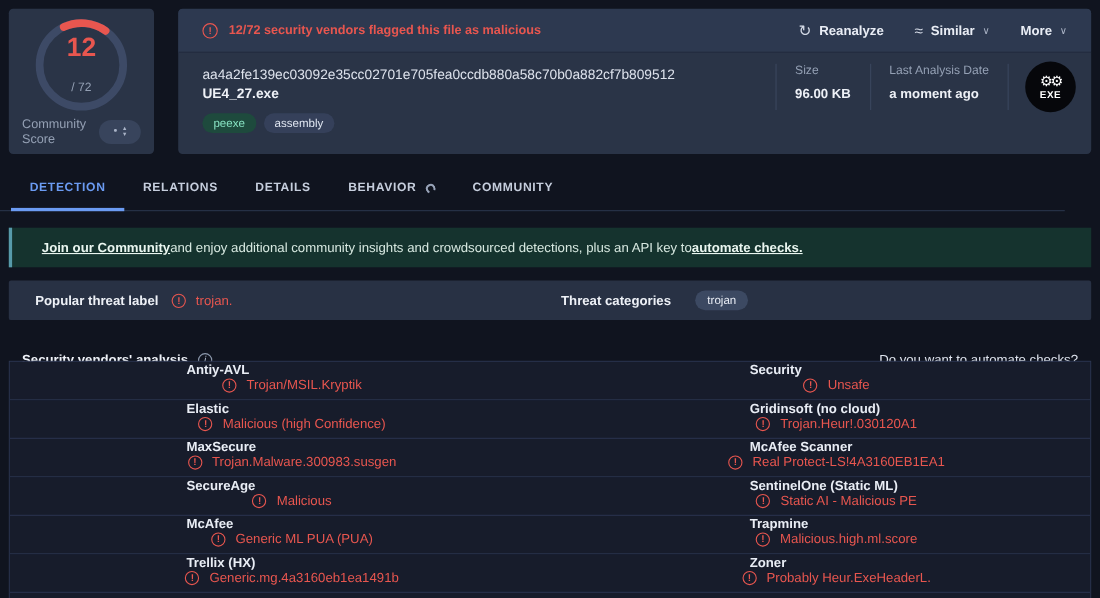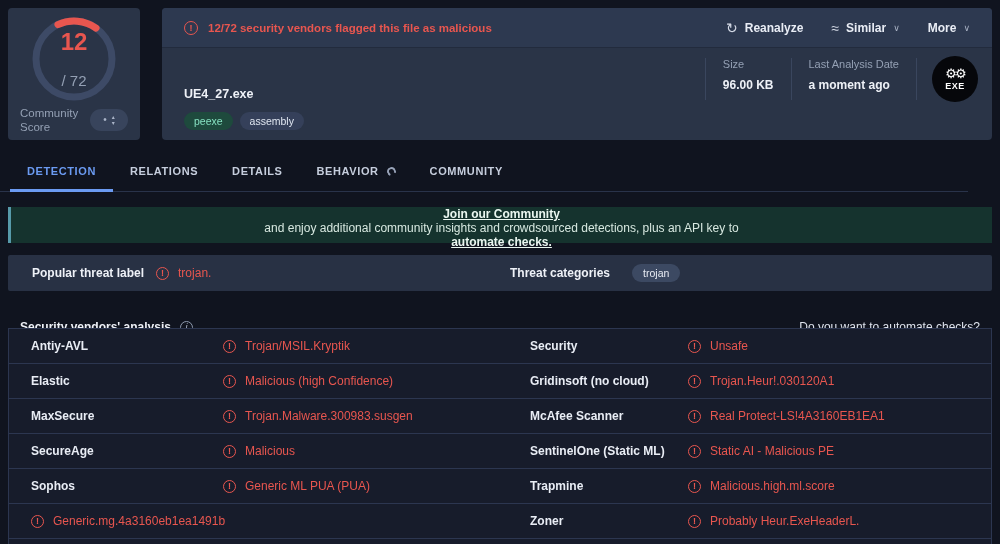--- a/index.html
+++ b/index.html
@@ -11,42 +11,42 @@
   *{box-sizing:border-box;}
   html,body{margin:0;padding:0;}
   body{width:1000px;height:544px;background:var(--page-bg);position:relative;overflow:hidden;
        font-family:"Liberation Sans",sans-serif;color:#e7ebf3;}
 
   
   .score-card{position:absolute;left:8px;top:8px;width:132px;height:132px;background:var(--card-bg);border-radius:4px;}
   .ring-wrap{position:relative;width:88px;height:88px;margin:7px auto 0;}
   .ring-text{position:absolute;inset:0;display:flex;flex-direction:column;align-items:center;justify-content:center;}
   .score-num{color:var(--red);font-size:24px;font-weight:bold;line-height:24px;}
-  .score-total{color:var(--muted);font-size:15px;margin-top:18px;}
+  .score-total{color:var(--muted);font-size:11px;margin-top:18px;}
   .score-bottom{display:flex;align-items:center;padding:3px 12px 0 12px;gap:9px;}
   .score-label{flex:1;text-align:left;color:var(--muted);font-size:11.5px;line-height:14px;}
   .vote-pill{width:38px;height:22px;background:#38445c;border-radius:11px;display:flex;align-items:center;justify-content:center;gap:5px;cursor:pointer;}
   .vote-dot{color:#aab4c8;font-size:10px;line-height:10px;}
   .vote-arrows{display:flex;flex-direction:column;line-height:6px;}
   .vote-arrows span{font-size:6px;color:#aab4c8;}
 
   
   .header-card{position:absolute;left:162px;top:8px;width:830px;height:132px;background:var(--card-bg);border-radius:4px;overflow:hidden;}
   .alert-strip{height:40px;background:var(--alert-strip-bg);display:flex;align-items:center;padding:0 22px;border-bottom:1px solid #222b3d;}
   .alert-ic{width:14px;height:14px;border:1.3px solid var(--red);border-radius:50%;color:var(--red);
             font-size:9px;font-weight:bold;display:inline-flex;align-items:center;justify-content:center;flex:none;}
   .alert-text{color:var(--red);font-weight:bold;font-size:11.5px;margin-left:10px;}
   .strip-actions{margin-left:auto;display:flex;align-items:center;gap:28px;font-size:12px;color:#e9edf5;font-weight:bold;}
   .action{display:flex;align-items:center;gap:7px;cursor:pointer;}
   .action .ic{font-size:14px;color:#d4dae6;font-weight:normal;}
   .chev{font-size:9px;color:#aab3c5;font-weight:normal;}
 
   .file-section{position:relative;padding:13px 22px;}
   .hash{font-size:12.5px;color:#dde2ec;}
-  .fname{font-size:12.5px;font-weight:bold;margin-top:26px;color:#eef1f7;}
+  .fname{font-size:12.5px;font-weight:bold;margin-top:3px;color:#eef1f7;}
   .tags{margin-top:11px;display:flex;gap:7px;}
   .tag{font-size:10.5px;padding:3px 10px;border-radius:10px;cursor:pointer;}
   .tag.green{background:var(--tag-green-bg);color:var(--tag-green-text);}
   .tag.gray{background:#35405a;color:#dfe5f0;}
 
   .meta{position:absolute;right:14px;top:8px;display:flex;align-items:center;}
   .meta-divider{width:1px;height:42px;background:#3a465e;}
   .meta-block{padding:0 17px;align-self:flex-start;padding-top:2px;}
   .meta-label{font-size:11px;color:var(--muted);}
   .meta-value{font-size:12px;font-weight:bold;margin-top:8px;color:#eef1f7;}
@@ -58,22 +58,22 @@
   
   .tabbar{position:absolute;left:0;top:153px;width:968px;height:39px;border-bottom:1px solid #29334a;
           display:flex;align-items:stretch;padding-left:10px;}
   .tab{display:flex;align-items:center;padding:0 17px;font-size:11px;font-weight:bold;letter-spacing:0.6px;
        color:#c6cedd;border-bottom:3px solid transparent;margin-bottom:-1px;gap:8px;cursor:pointer;}
   .tab.active{color:var(--accent-blue);border-bottom-color:var(--accent-blue);}
   .spinner{width:9px;height:9px;border-radius:50%;border:2px solid #98a3b8;border-bottom-color:transparent;transform:rotate(-25deg);}
 
   
   .banner{position:absolute;left:8px;top:207px;width:984px;height:36px;background:var(--teal-bg);
-          border-left:3px solid var(--teal-accent);display:flex;align-items:center;padding:0 27px;
-          font-size:12px;color:#d7e8e0;flex-direction:column;}
+          border-left:3px solid var(--teal-accent);display:flex;align-items:center;padding:13px 27px;
+          font-size:12px;color:#d7e8e0;}
   .blink{font-weight:bold;text-decoration:underline;color:#eaf6f0;cursor:pointer;}
 
   
   .threat-card{position:absolute;left:8px;top:255px;width:984px;height:36px;background:#283144;border-radius:2px;
                display:flex;align-items:center;padding:16px 24px;font-size:12px;}
   .threat-title{font-weight:bold;color:#eef1f7;}
   .threat-group{display:flex;align-items:center;gap:9px;margin-left:12px;}
   .threat-value{color:var(--red);}
   .threat-right{position:absolute;left:502px;display:flex;align-items:center;gap:22px;}
   .cat-pill{background:#3c4962;border-radius:10px;padding:3px 11px;font-size:10.5px;color:#e8ecf4;cursor:pointer;}
@@ -83,21 +83,21 @@
                  justify-content:space-between;font-size:12px;padding:0 12px 0 12px;}
   .ah-left{display:flex;align-items:center;}
   .ah-title{font-weight:bold;color:#eef1f7;}
   .info-ic{width:13px;height:13px;border:1px solid #8d99ad;border-radius:50%;color:#b6c0d2;font-size:9px;
            display:inline-flex;align-items:center;justify-content:center;margin-left:9px;font-style:italic;cursor:pointer;}
   .ah-right{color:#dfe4ee;cursor:pointer;}
 
   
   .table{position:absolute;left:8px;top:328px;width:984px;border:1px solid var(--border);}
   .t-row{height:35px;display:flex;background:var(--row-bg);border-bottom:1px solid var(--border);}
-  .half{width:50%;display:flex;align-items:center;}
+  .half{width:50%;display:flex;align-items:center;flex-direction:column;}
   .h1{padding-left:22px;}
   .h2{padding-left:30px;}
   .h1 .vendor{width:192px;}
   .h2 .vendor{width:158px;}
   .vendor{font-size:12px;font-weight:bold;color:#e9edf5;flex:none;}
   .result{display:flex;align-items:center;gap:9px;color:var(--red);font-size:12px;}
   .result .alert-ic{width:13px;height:13px;}
 </style>
 </head>
 <body>
@@ -139,20 +139,21 @@
         <span>Similar</span>
         <span class="chev">∨</span>
       </div>
       <div class="action">
         <span>More</span>
         <span class="chev">∨</span>
       </div>
     </div>
   </div>
   <div class="file-section">
+    <div class="hash">aa4a2fe139ec03092e35cc02701e705fea0ccdb880a58c70b0a882cf7b809512</div>
     <div class="fname">UE4_27.exe</div>
     <div class="tags" id="tags">
         <span class="tag green">peexe</span>
         <span class="tag gray">assembly</span>
       </div>
     <div class="meta">
       <div class="meta-divider"></div>
       <div class="meta-block">
         <div class="meta-label">Size</div>
         <div class="meta-value">96.00 KB</div>
@@ -282,37 +283,38 @@
       <span class="vendor">SentinelOne (Static ML)</span>
       <span class="result">
         <span class="alert-ic">!</span>
         <span class="res-text">Static AI - Malicious PE</span>
       </span>
     </div>
   </div>
 
   <div class="t-row">
     <div class="half h1">
-      <span class="vendor">Sophos</span>
+      <span class="vendor">McAfee</span>
       <span class="result">
         <span class="alert-ic">!</span>
         <span class="res-text">Generic ML PUA (PUA)</span>
       </span>
     </div>
     <div class="half h2">
       <span class="vendor">Trapmine</span>
       <span class="result">
         <span class="alert-ic">!</span>
         <span class="res-text">Malicious.high.ml.score</span>
       </span>
     </div>
   </div>
 
   <div class="t-row">
     <div class="half h1">
+      <span class="vendor">Trellix (HX)</span>
       <span class="result">
         <span class="alert-ic">!</span>
         <span class="res-text">Generic.mg.4a3160eb1ea1491b</span>
       </span>
     </div>
     <div class="half h2">
       <span class="vendor">Zoner</span>
       <span class="result">
         <span class="alert-ic">!</span>
         <span class="res-text">Probably Heur.ExeHeaderL.</span>

